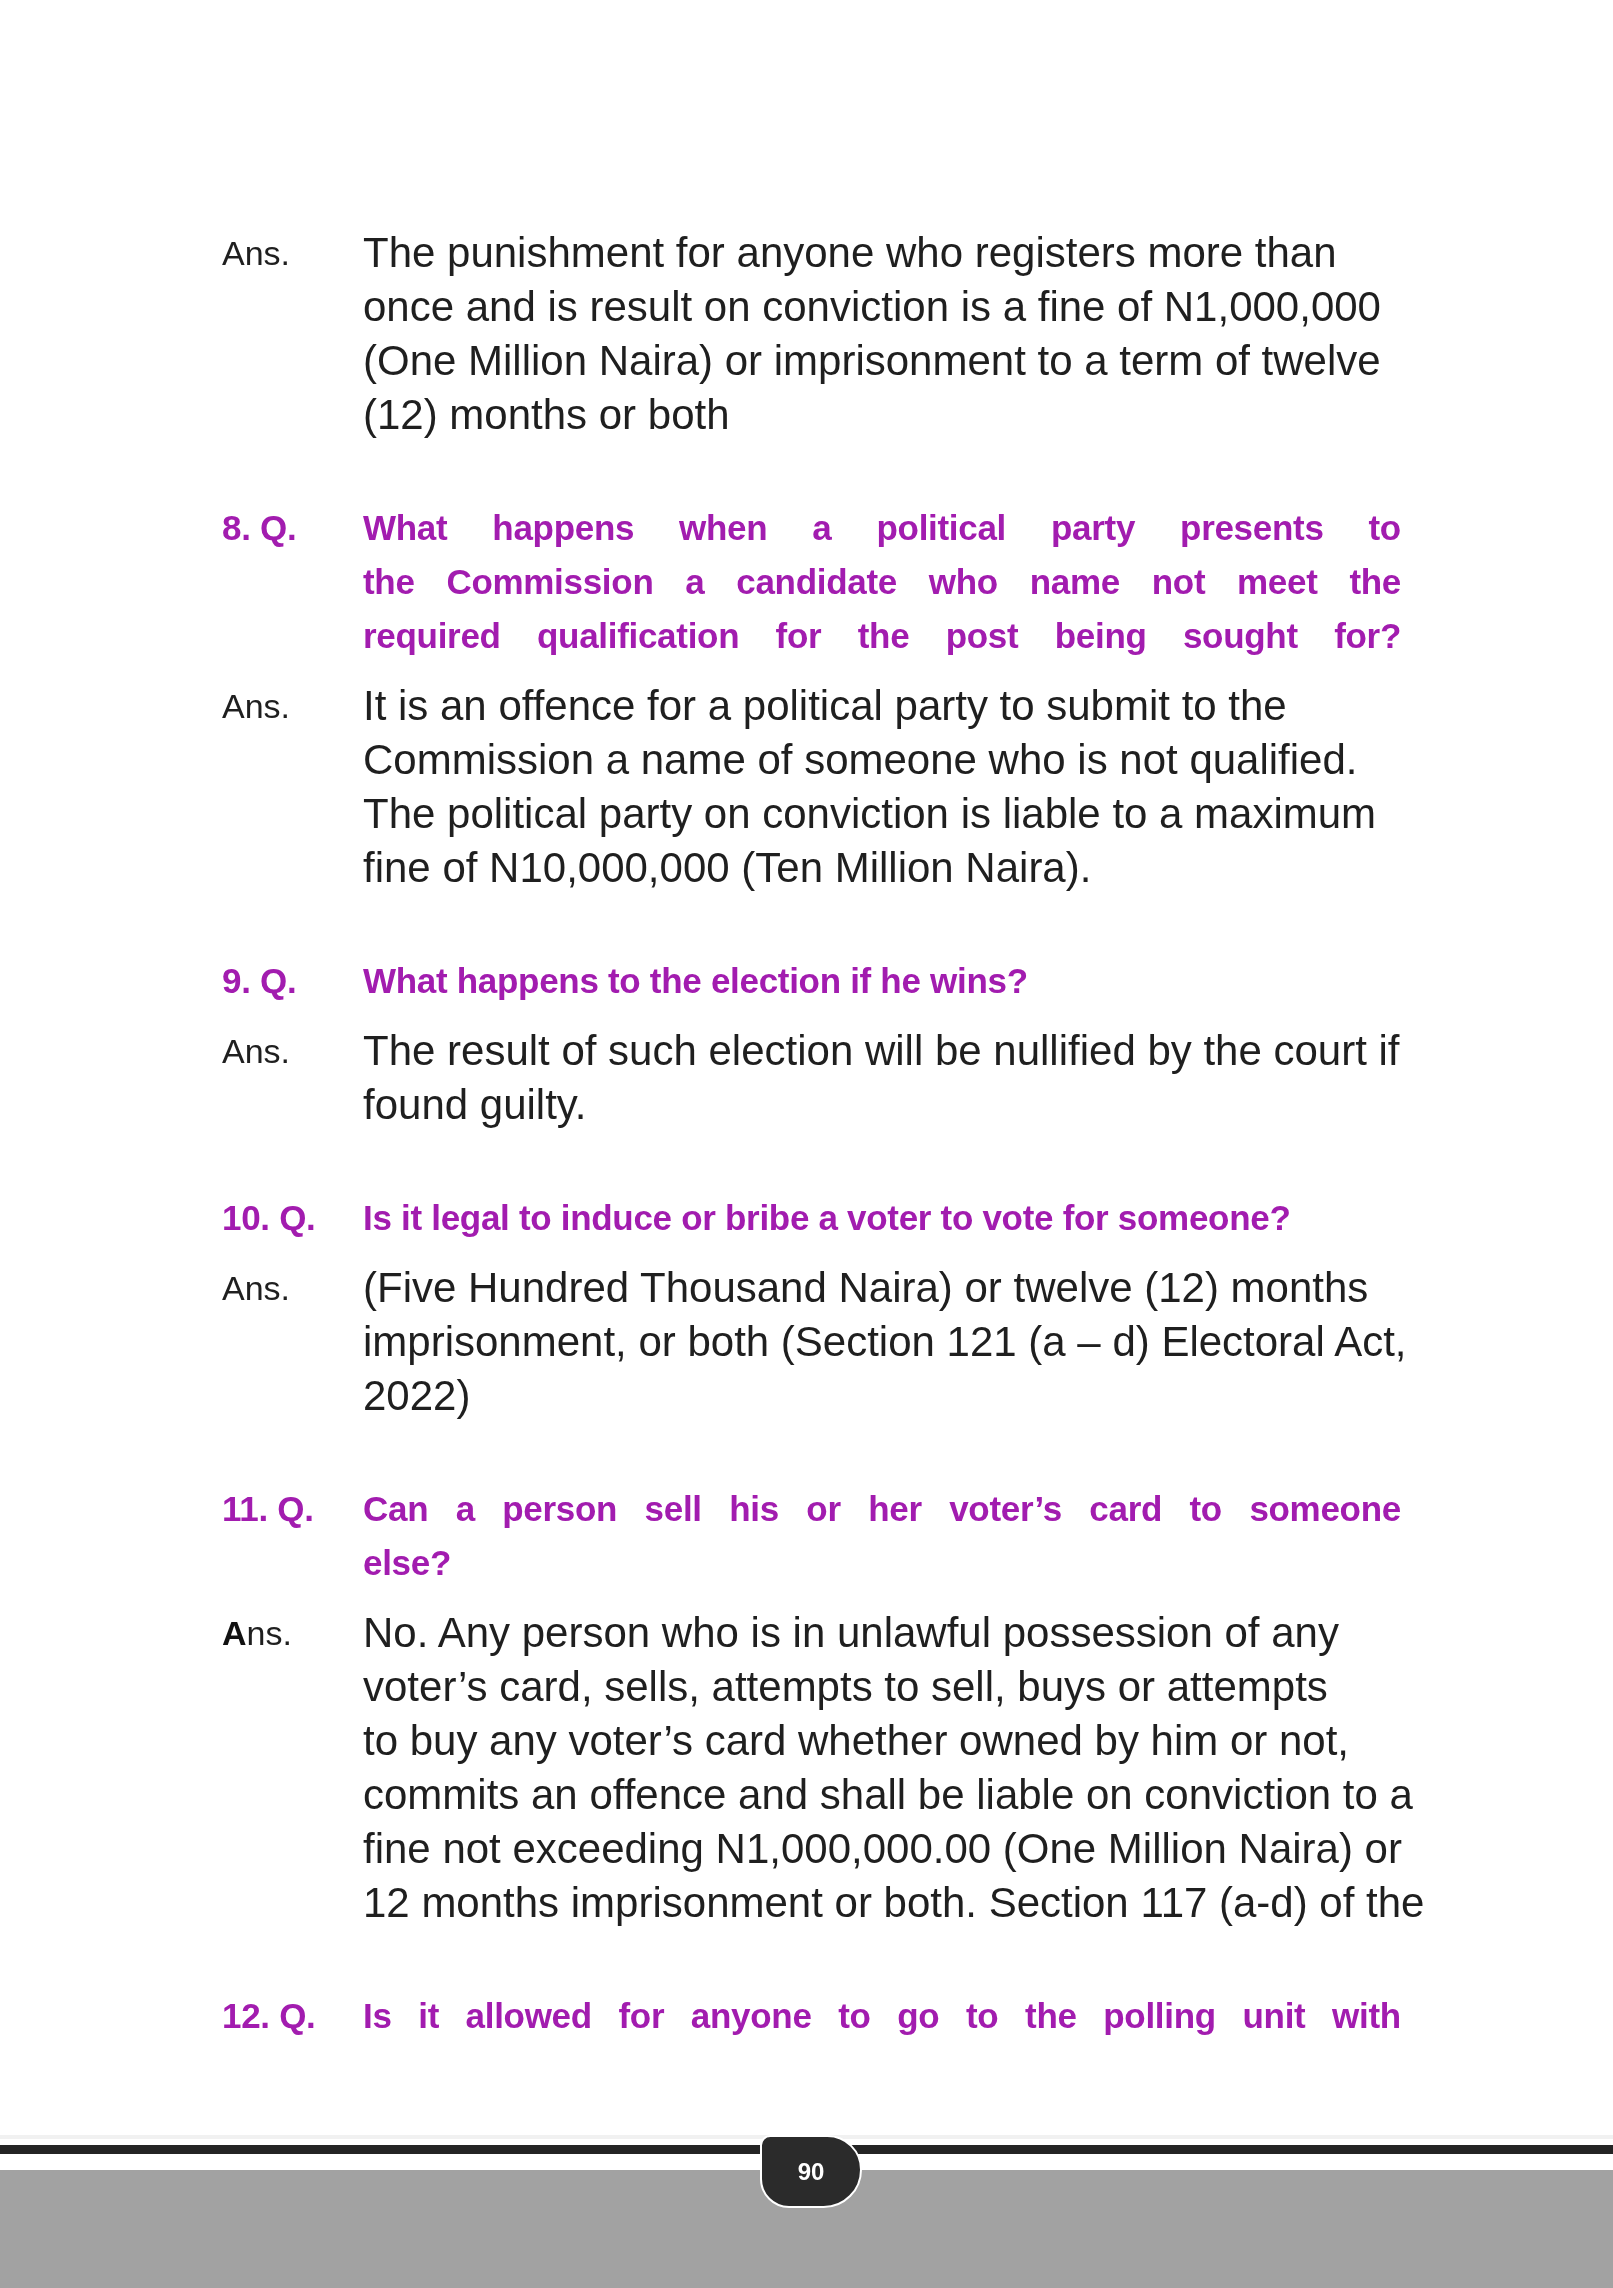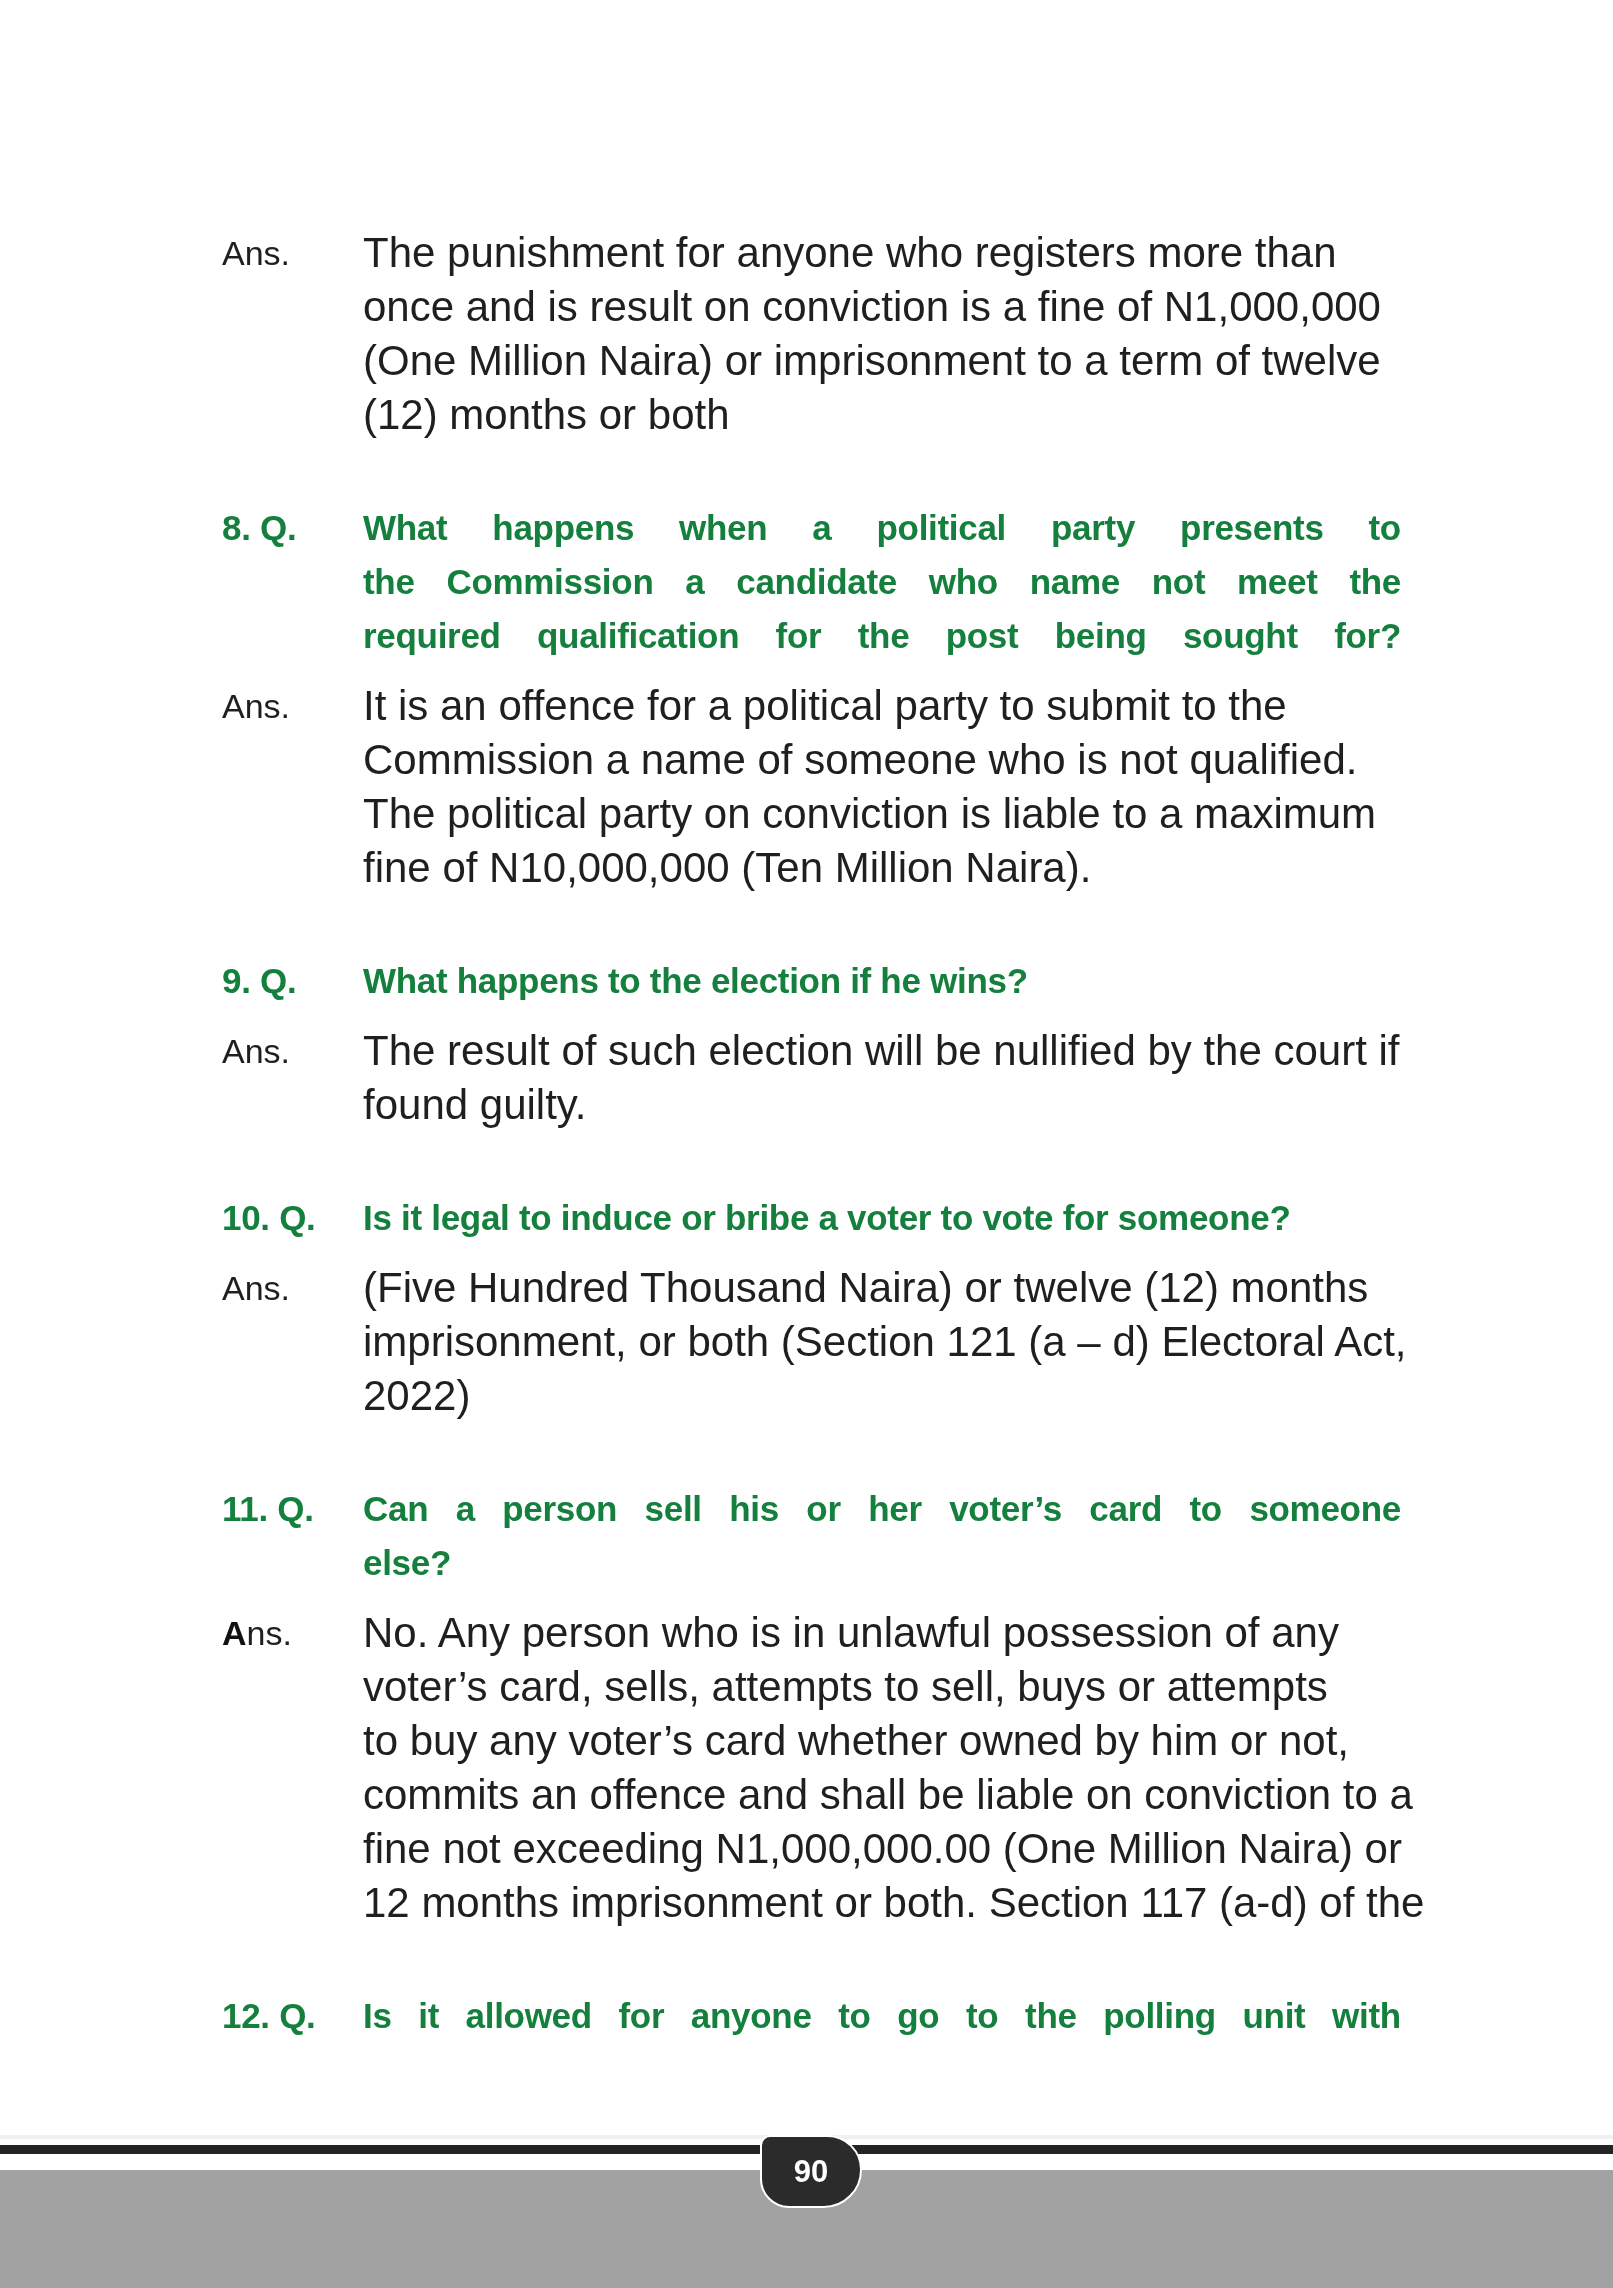--- a/index.html
+++ b/index.html
@@ -26,21 +26,21 @@
     font-size:34px; line-height:54px;
     white-space:nowrap;
   }
   .label.bold, .bold-frag { font-weight:700; color:#111111; }
   .lines { min-width:0; }
   .line {
     font-size:42px; line-height:54px; height:54px;
     white-space:nowrap;
   }
   .part.bold .line, .part.bold .label {
-    font-weight:700; color:#15803d; font-size:35px; letter-spacing:-0.3px;
+    font-weight:700; color:#a21caf; font-size:35px; letter-spacing:-0.3px;
   }
   .line.jline {
     display:flex; justify-content:space-between;
     white-space:normal;
   }
   .line.jline span { white-space:nowrap; }
   .line.tline { letter-spacing:-0.8px; }
   
   .footer-hairline {
     position:absolute; left:0; width:1613px; top:2135px; height:3.7px;
@@ -56,21 +56,21 @@
   }
   .page-badge {
     position:absolute; left:760px; top:2135px;
     width:102px; height:73px;
     box-sizing:border-box;
     border:2.8px solid #ffffff;
     border-radius:11px 37px 41px 31px;
     display:flex; align-items:center; justify-content:center;
     z-index:3;
     color:#ffffff;
-    font-size:31px; font-weight:700;
+    font-size:24px; font-weight:700;
   }
 </style>
 </head>
 <body>
 
 <div class="page">
   <div class="content">
       <div class="qa-section">
         <div class="part">
           <div class="label">Ans.</div>

